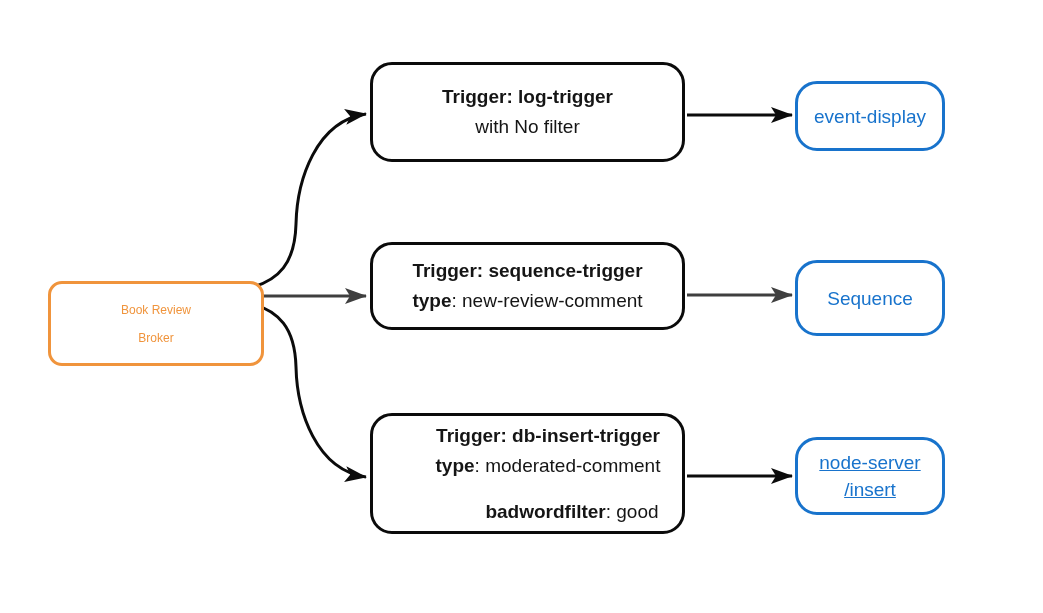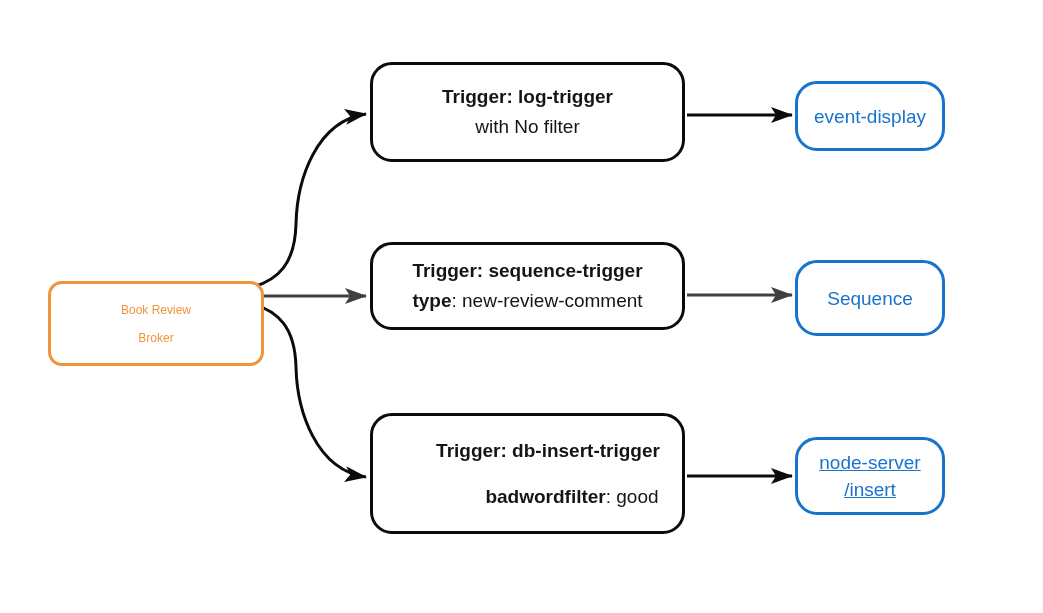--- a/index.html
+++ b/index.html
@@ -82,20 +82,21 @@
     <div>with No filter</div>
   </div>
 
   <div class="node trigger t2">
     <div class="title">Trigger: sequence-trigger</div>
     <div><span class="b">type</span><span>: new-review-comment</span></div>
   </div>
 
   <div class="node trigger t3">
     <div class="title">Trigger: db-insert-trigger</div>
+    <div><span class="b">type</span><span>: moderated-comment</span></div>
     <div class="shifted"><span class="b">badwordfilter</span><span>: good</span></div>
   </div>
 
   <div class="node sink s1">
     <div>event-display</div>
   </div>
 
   <div class="node sink s2">
     <div>Sequence</div>
   </div>

